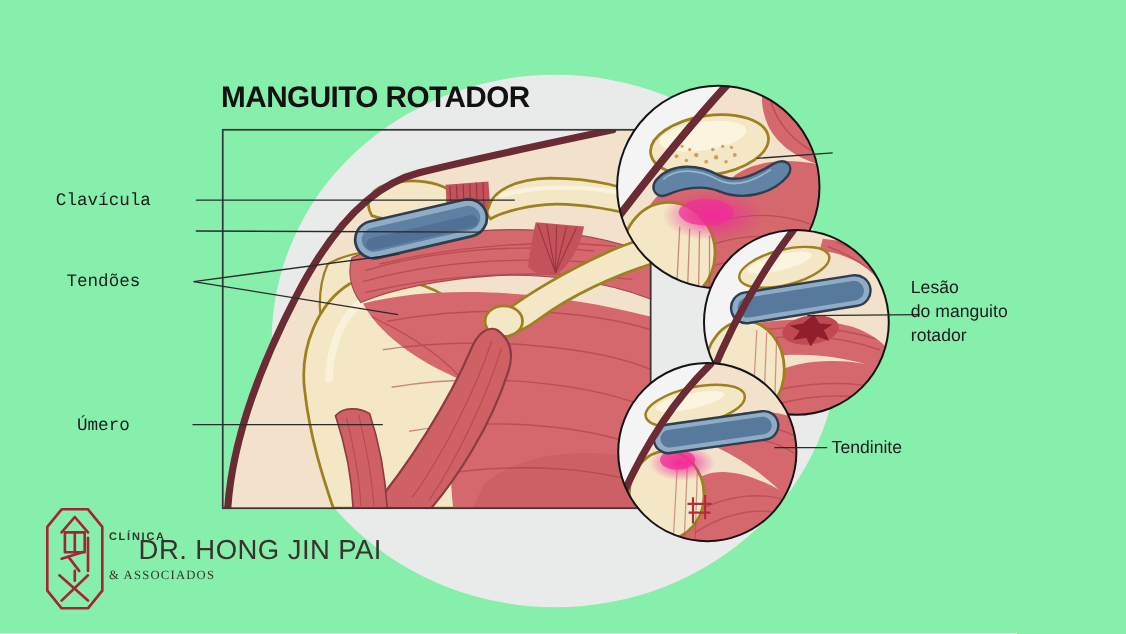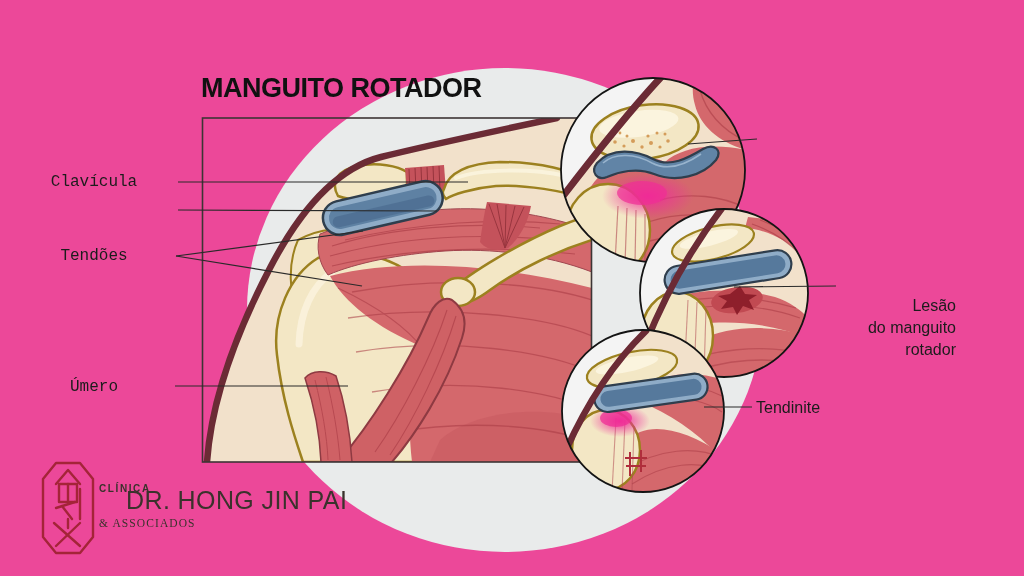--- a/index.html
+++ b/index.html
@@ -1,33 +1,33 @@
 <!DOCTYPE html>
 <html><head>
 <meta charset="utf-8">
 <style>
   html,body{margin:0;padding:0;background:#ffffff;}
   #stage{
-    position:relative;width:1024px;height:576px;background:#ec4899;overflow:hidden;
+    position:relative;width:1024px;height:576px;background:#86efac;overflow:hidden;
     font-family:"Liberation Sans", sans-serif;
   }
   #art{position:absolute;left:0;top:0;}
   .txt{position:absolute;color:#1c1c1c;font-size:16px;line-height:20px;white-space:nowrap;}
   .title{
     left:201px;top:73px;font-size:27px;font-weight:bold;color:#111111;
     letter-spacing:-0.5px;line-height:30px;
   }
   .lbl-left{right:860px;text-align:center;width:140px;white-space:nowrap;font-family:Liberation Mono, monospace;}
   .cond span{display:block;}
   #lbl-clavicula{top:172px;}
   #lbl-bolsa{top:200px;}
   #lbl-tendoes{top:246px;}
   #lbl-umero{top:377px;}
   #lbl-impacto{left:761px;top:125px;line-height:22px;}
-  #lbl-lesao{left:828px;top:251px;width:128px;text-align:right;line-height:22px;white-space:normal;margin-top:44px;}
+  #lbl-lesao{left:828px;top:251px;width:128px;text-align:left;line-height:22px;white-space:normal;}
   #lbl-tendinite{left:756px;top:398px;}
   .logo-clinic{left:99px;top:479px;font-size:10px;letter-spacing:1.6px;color:#3a322c;font-weight:bold;}
   .logo-doctor{left:98px;top:490px;font-size:25px;font-weight:500;letter-spacing:0.4px;color:#3a322c;margin-left:28px;}
   .logo-assoc{left:99px;top:513px;font-size:11.5px;letter-spacing:1.1px;color:#3a322c;font-family:Liberation Serif, serif;}
   #seal{position:absolute;left:41px;top:461px;}
 </style>
 </head>
 <body>
 
 <div id="stage">

